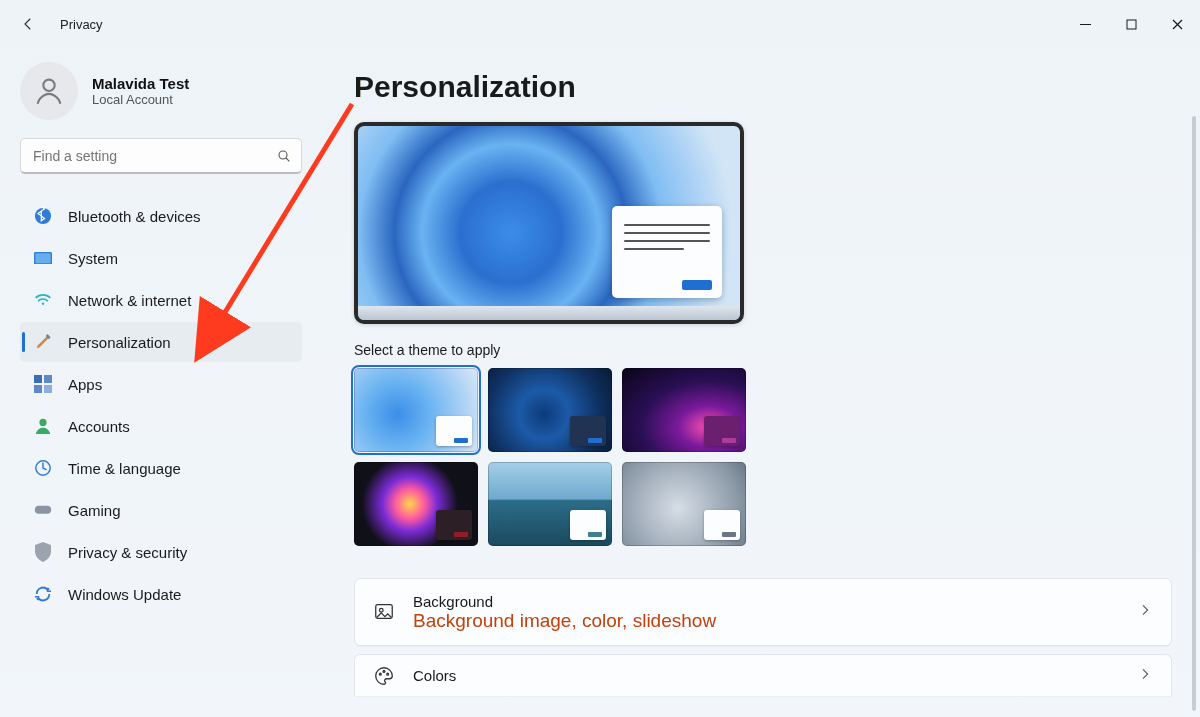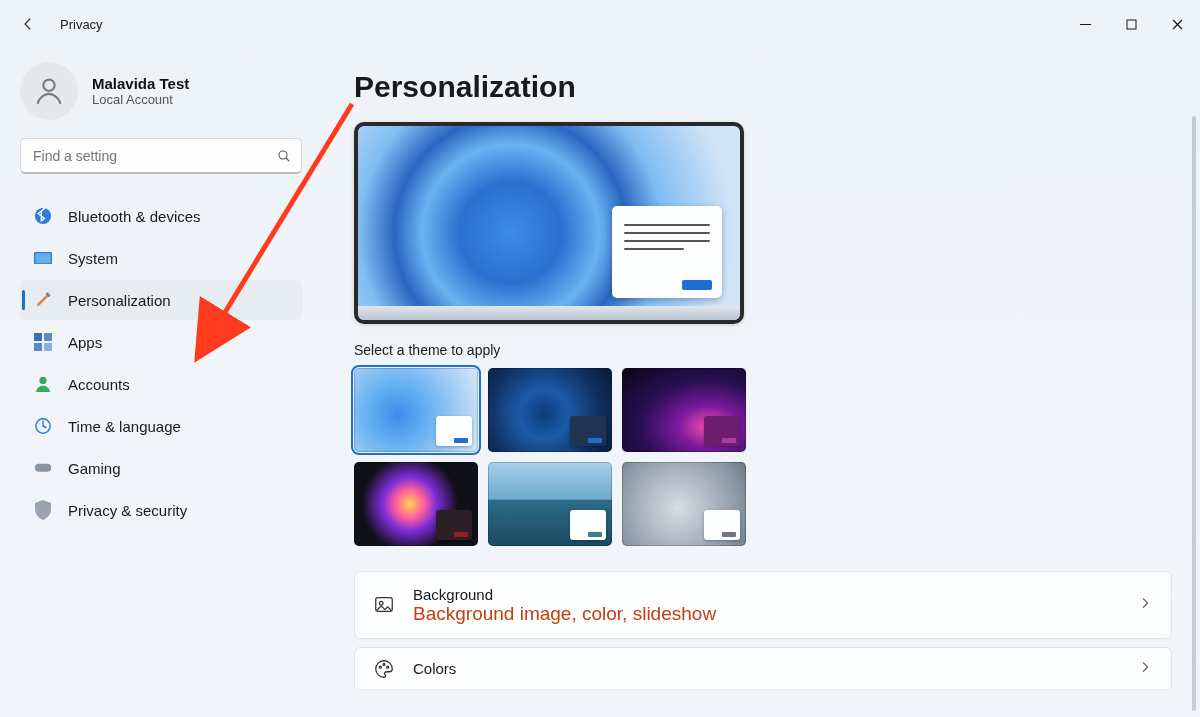--- a/index.html
+++ b/index.html
@@ -117,21 +117,21 @@
   .t3{ background: radial-gradient(ellipse at 70% 70%, #ff4fb0 0%, #7a1a9b 25%, #2a0f55 55%, #0a0418 100%);}
   .t3 .mock{ background:#6a1f6f;} .t3 .mock .bar{ background:#b03a9e;}
   .t4{ background: radial-gradient(circle at 45% 50%, #ffd54a 0%, #ff5d9e 18%, #7b2bd6 34%, #101018 60%);}
   .t4 .mock{ background:#2c2026;} .t4 .mock .bar{ background:#8e1f28;}
   .t5{ background: linear-gradient(#a6cfe8 0%, #6fa9cd 44%, #2c6c88 46%, #1b4a5f 100%);}
   .t5 .mock .bar{ background:#3b7f91;}
   .t6{ background: radial-gradient(circle at 45% 55%, #d6dee6 0%, #aeb9c5 40%, #8a97a5 75%, #6a7683 100%);}
   .t6 .mock .bar{ background:#6a7683;}
   .t1 .mock .bar{ background:#1f6fd0;}
 
-  .cards { margin-top: 25px; display:flex; flex-direction:column; gap:8px; width: 818px; }
+  .cards { margin-top: 32px; display:flex; flex-direction:column; gap:8px; width: 818px; }
   .card {
     background:#fcfdfe; border:1px solid #e2e5ea; border-radius:6px;
     height:68px; display:flex; align-items:center; padding:0 18px;
     box-shadow:0 1px 1px rgba(0,0,0,.03);
   }
   .card.partial { height:42px; border-bottom:none; border-bottom-left-radius:0; border-bottom-right-radius:0;}
   .card .card-icon{ width:22px; height:22px; color:#333; margin-right:18px; }
   .card .card-text .ct-title{ font-size:15px; }
   .card .card-text .ct-sub{ font-size:19px; color:#c2410c; }
   .card .chev { margin-left:auto; color:#555; }
@@ -216,20 +216,30 @@
     </div>
     <div class="nav-item">
       <span class="icon">
           <svg viewBox="0 0 20 14">
             <rect width="20" height="14" rx="1.5" fill="#2f7bd6"></rect>
             <rect x="1.5" y="1.5" width="17" height="11" rx="1" fill="#67aef0"></rect>
           </svg>
         </span>
       <span>System</span>
     </div>
+    <div class="nav-item">
+      <span class="icon">
+          <svg viewBox="0 0 22 16" fill="none" stroke="#28b3c9" stroke-width="2">
+            <path d="M2 6c5-5 13-5 18 0"></path>
+            <path d="M5 10c3.5-3.5 8.5-3.5 12 0"></path>
+            <circle cx="11" cy="13" r="1.5" fill="#28b3c9" stroke="none"></circle>
+          </svg>
+        </span>
+      <span>Network &amp; internet</span>
+    </div>
     <div class="nav-item active">
       <span class="icon">
           <svg viewBox="0 0 20 20">
             <path d="M3 17l3-1 11-11-2-2L4 14z" fill="#d08b4c"></path>
             <rect x="13" y="2" width="5" height="3" transform="rotate(45 15 4)" fill="#7a8696"></rect>
           </svg>
         </span>
       <span>Personalization</span>
     </div>
     <div class="nav-item">
@@ -269,20 +279,30 @@
         </span>
       <span>Gaming</span>
     </div>
     <div class="nav-item">
       <span class="icon">
           <svg viewBox="0 0 18 20" fill="#9ba3af">
             <path d="M9 0l8 3v6c0 6-4 9-8 11C5 18 1 15 1 9V3z"></path>
           </svg>
         </span>
       <span>Privacy &amp; security</span>
+    </div>
+    <div class="nav-item">
+      <span class="icon">
+          <svg viewBox="0 0 20 20" fill="none" stroke="#2f7bd6" stroke-width="2">
+            <path d="M3 10a7 7 0 0 1 12-5l2-1"></path>
+            <path d="M17 10a7 7 0 0 1-12 5l-2 1"></path>
+            <path d="M15 3v4h4M5 17v-4H1" stroke-width="1.6"></path>
+          </svg>
+        </span>
+      <span>Windows Update</span>
     </div>
   </div>
 </div>
 
 <div class="main">
   <div class="page-title">Personalization</div>
 
   <div class="preview">
     <div class="mock-window">
       <div class="line"></div>

